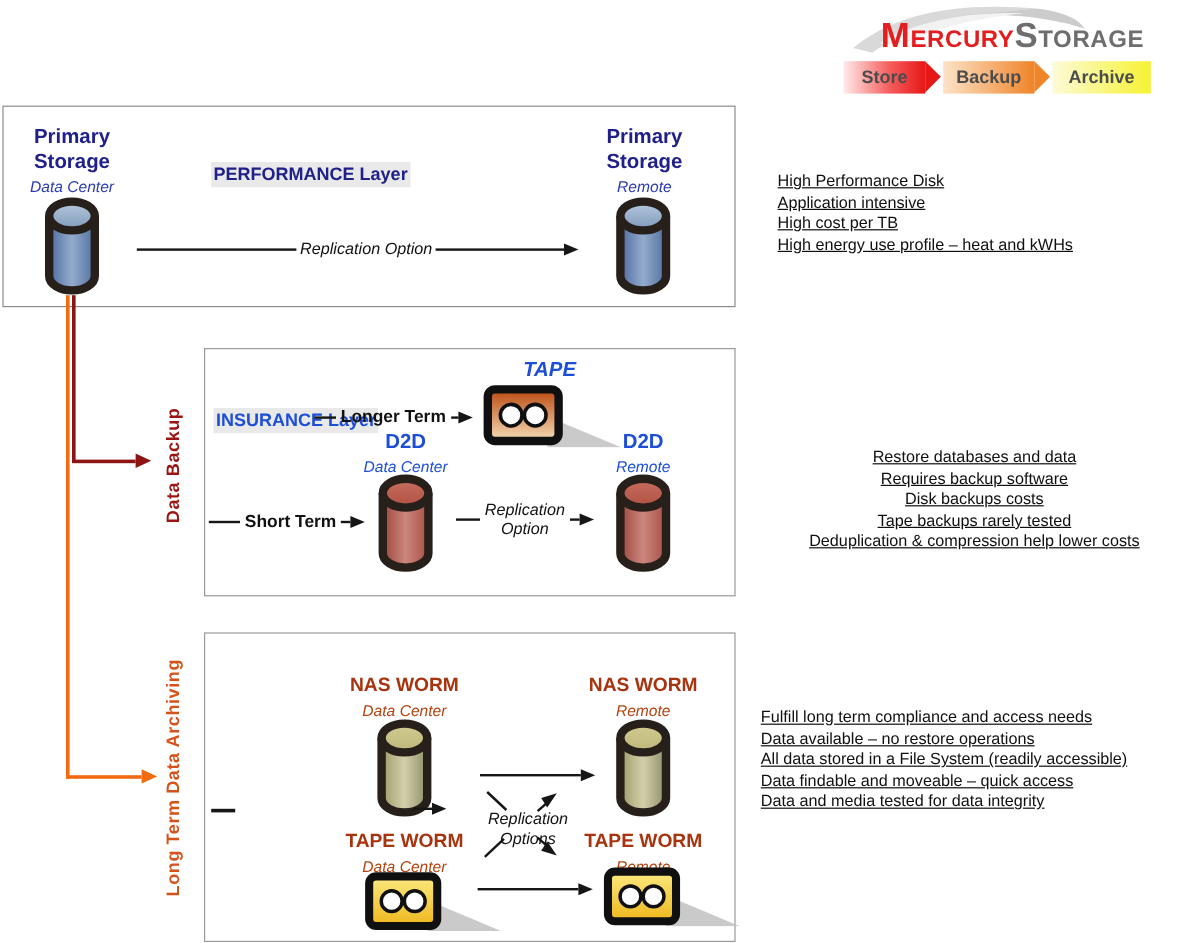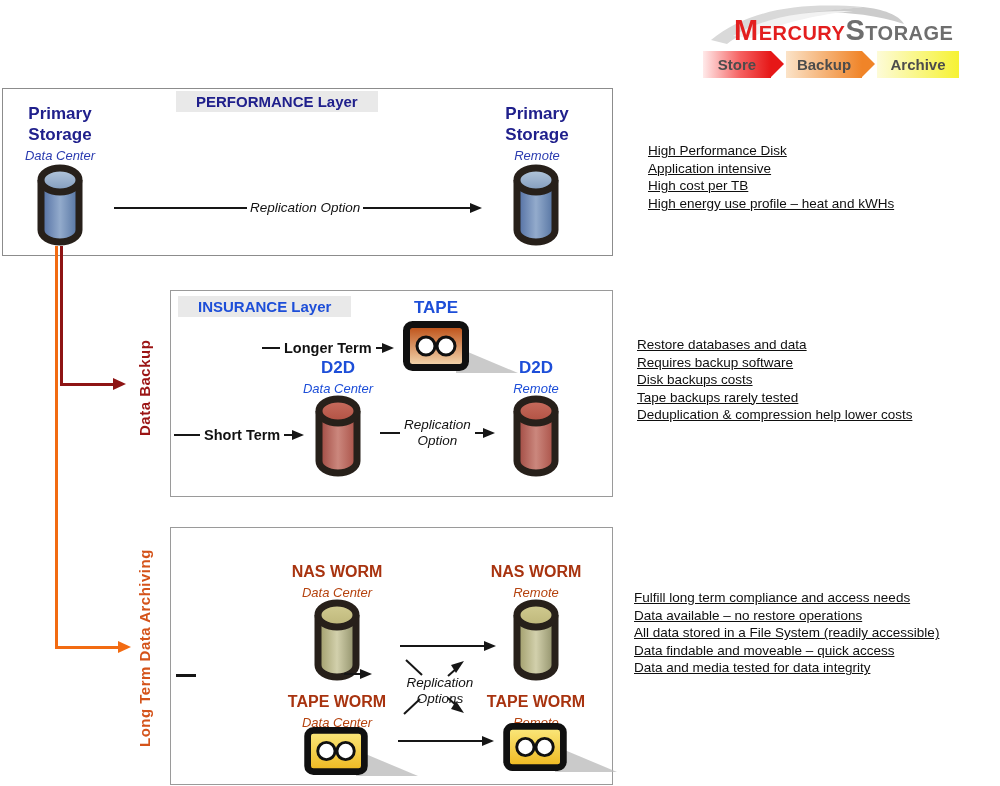--- a/index.html
+++ b/index.html
@@ -1,20 +1,20 @@
 <!DOCTYPE html>
 <html><head>
 <meta charset="utf-8">
 <style>
   html,body{margin:0;padding:0;background:#fff;}
   #stage{position:relative;width:1000px;height:786px;background:#fff;overflow:hidden;
          font-family:"Liberation Sans",sans-serif;color:#111;}
   .abs{position:absolute;}
   .layer-box{position:absolute;background:#fff;border:1px solid #9a9a9a;z-index:0;}
-  .chip{position:absolute;background:#e9e9e9;padding:2px 20px;font-weight:bold;font-size:15px;z-index:2;white-space:nowrap;}
+  .chip{position:absolute;background:#e9e9e9;padding:2px 2px;font-weight:bold;font-size:15px;z-index:2;white-space:nowrap;margin-top:44px;}
   .navy{color:#20208c;}
   .darkred{color:#1d4ed8;}
   .rust{color:#a8330f;}
   .node-label{position:absolute;text-align:center;z-index:2;line-height:21px;}
   .node-label .t1{font-weight:bold;font-size:17px;}
   .node-label .t2{font-style:italic;font-size:13px;}
   .nl16 .t1{font-size:16px;}
   .arrow{position:absolute;display:flex;align-items:center;z-index:2;}
   .aline{height:2px;background:#161616;}
   .ahead{width:0;height:0;border-left:12px solid #161616;border-top:5px solid transparent;border-bottom:5px solid transparent;}
@@ -153,21 +153,21 @@
 
   <div class="notes" style="left:648px;top:142px;width:340px;">
     <div>High Performance Disk</div>
     <div>Application intensive</div>
     <div>High cost per TB</div>
     <div>High energy use profile – heat and kWHs</div>
   </div>
 
   <div class="chip darkred" style="left:178px;top:296px;">INSURANCE Layer</div>
 
-  <div class="node-label darkred" style="left:398px;top:297px;width:76px;">
+  <div class="node-label darkred" style="left:420px;top:297px;width:76px;font-style:italic;">
     <div class="t1">TAPE</div>
   </div>
   <div class="tape-shadow" style="left:456px;top:347px;width:62px;height:26px;"></div>
   <svg class="icon" style="left:402px;top:320px;" width="68" height="52" viewBox="0 0 68 52">
     <rect x="4.5" y="4.5" width="59" height="43" rx="6" fill="url(#tapeOrange)" stroke="#101010" stroke-width="7"></rect>
     <circle cx="24" cy="26" r="9" fill="#fff" stroke="#101010" stroke-width="3"></circle>
     <circle cx="44" cy="26" r="9" fill="#fff" stroke="#101010" stroke-width="3"></circle>
   </svg>
 
   <div class="arrow" style="left:262px;top:340px;">
@@ -205,21 +205,21 @@
 
   <div class="node-label darkred" style="left:494px;top:357px;width:84px;">
     <div class="t1">D2D</div>
     <div class="t2">Remote</div>
   </div>
   <svg class="icon" style="left:506px;top:394px;" width="60" height="84" viewBox="0 0 60 84">
     <path d="M11 17 V67 A19 12 0 0 0 49 67 V17" fill="url(#cylRedBody)" stroke="#27201a" stroke-width="7" stroke-linejoin="round"></path>
     <ellipse cx="30" cy="17" rx="19" ry="12" fill="url(#cylRedTop)" stroke="#27201a" stroke-width="7"></ellipse>
   </svg>
 
-  <div class="notes" style="left:637px;top:336px;width:350px;">
+  <div class="notes" style="left:637px;top:372px;width:350px;text-align:center;">
     <div>Restore databases and data</div>
     <div>Requires backup software</div>
     <div>Disk backups costs</div>
     <div>Tape backups rarely tested</div>
     <div>Deduplication &amp; compression help lower costs</div>
   </div>
 
 
   <div class="node-label rust nl16" style="left:287px;top:561px;width:100px;">
     <div class="t1">NAS WORM</div>

